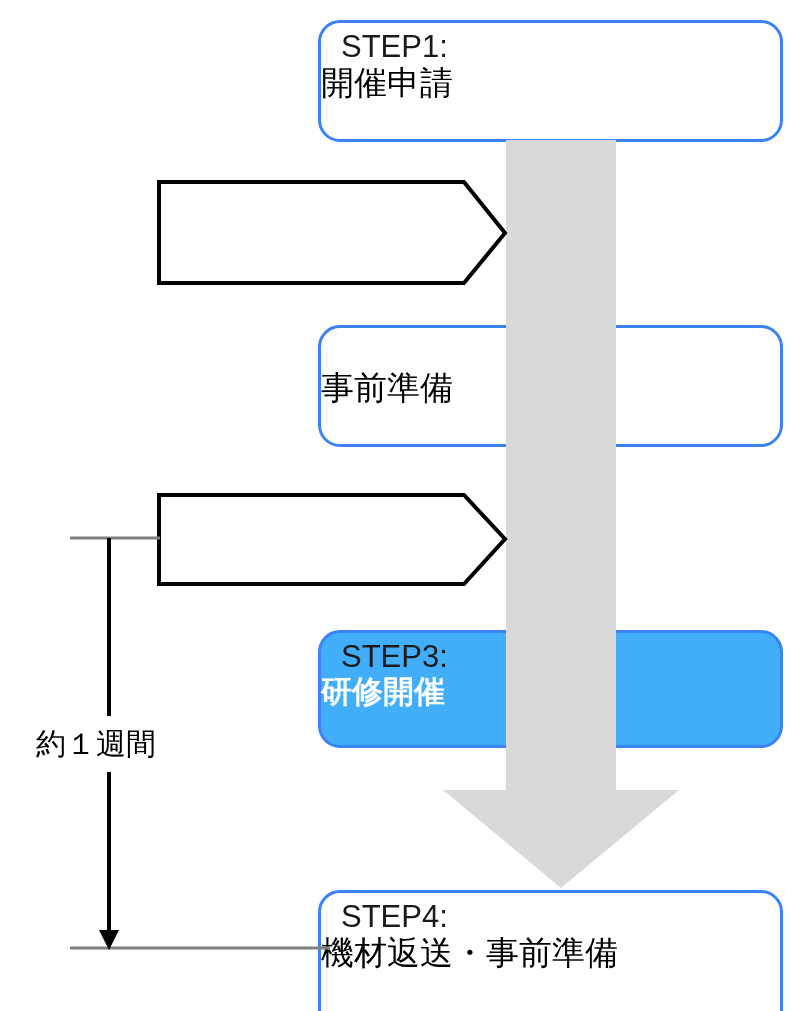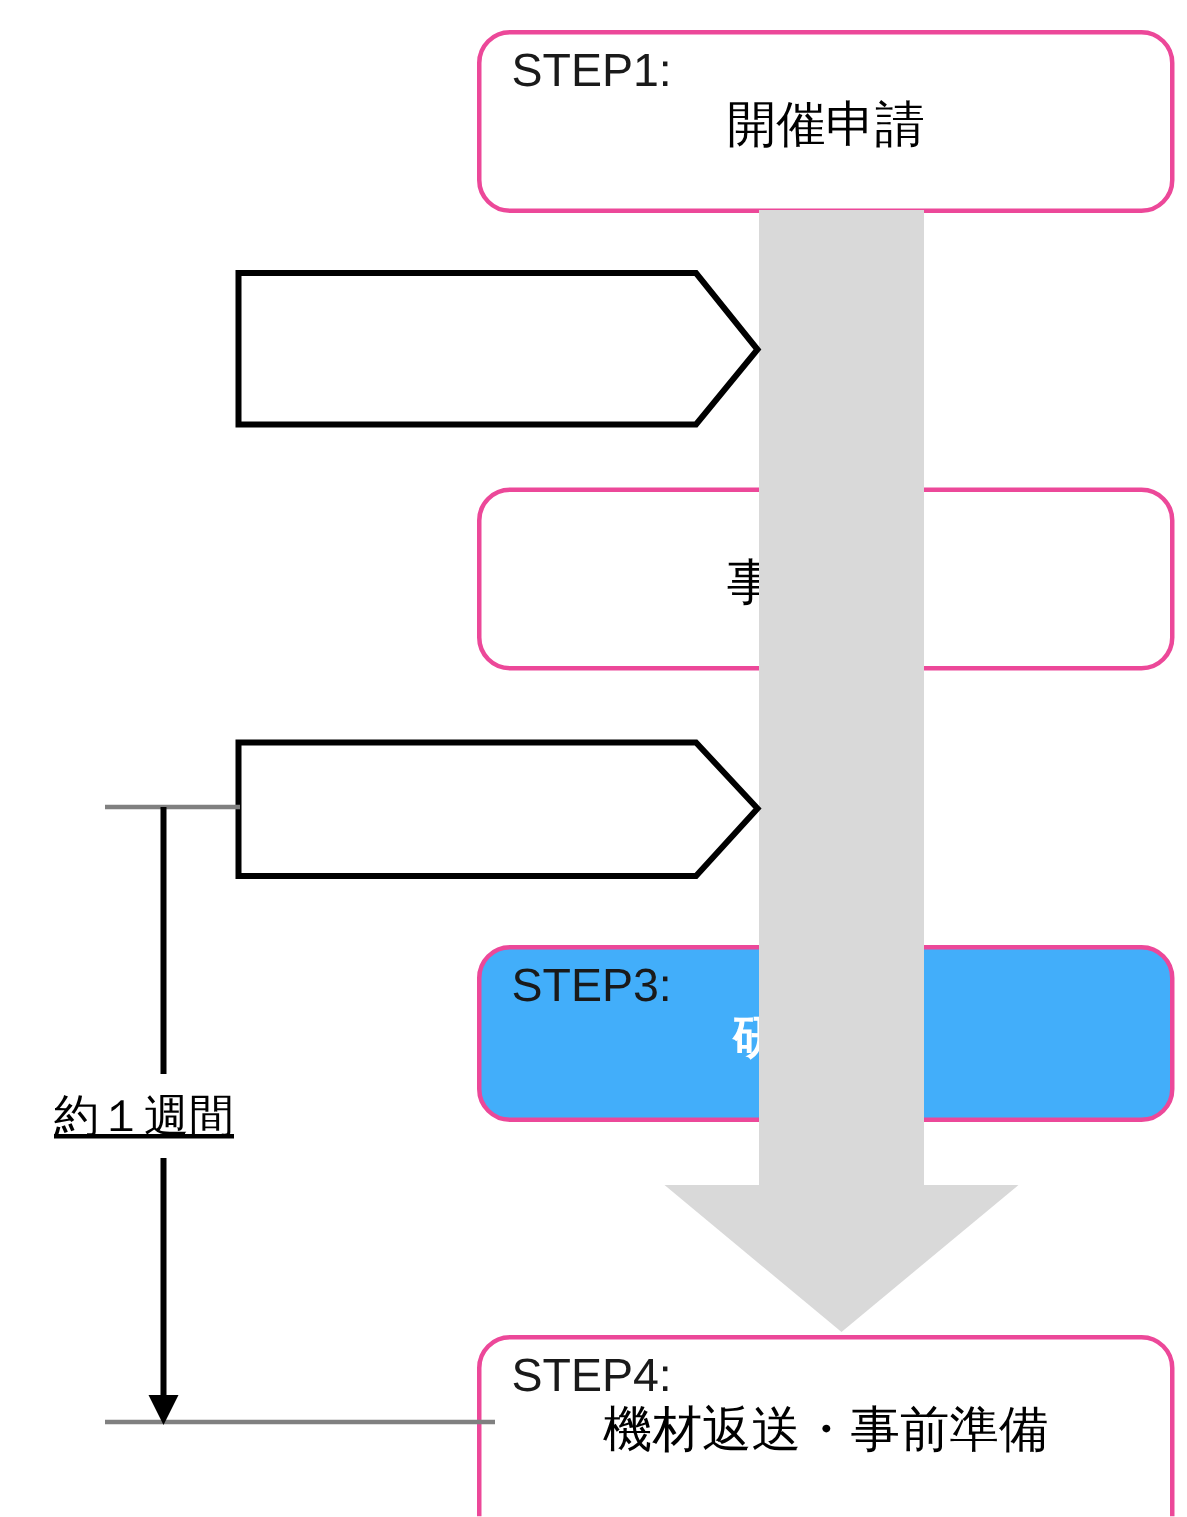--- a/index.html
+++ b/index.html
@@ -23,21 +23,21 @@
     top: 0;
     width: 791px;
     height: 1011px;
   }
   #shapes { z-index: 1; }
 
   
   .step-box {
     position: absolute;
     box-sizing: border-box;
-    border: 3px solid #ec4899;
+    border: 3px solid #3b82f6;
     border-radius: 22px;
     background: #ffffff;
   }
   .step-box.highlight {
     background: #42aefa;
     text-decoration: underline;
   }
   .step-label {
     position: absolute;
     left: 20px;
@@ -46,21 +46,20 @@
     line-height: 1.05;
     color: #1a1a1a;
     letter-spacing: 0px;
     white-space: nowrap;
   }
   .step-title {
     position: absolute;
     left: 0;
     right: 0;
     top: 42px;
-    text-align: center;
     font-size: 33px;
     line-height: 1.1;
     color: #000000;
     white-space: nowrap;
   }
   .step-title.on-blue {
     color: #ffffff;
     font-weight: bold;
     font-size: 31px;
   }
@@ -134,15 +133,15 @@
   <div class="step-box" style="left:318px; top:890px; width:465px; height:151px;">
     <div class="step-label">STEP4:</div>
     <div class="step-title">機材返送・事前準備</div>
   </div>
 
   <div class="chev-text chev-sub" style="left:180px; top:196px;">必要に応じて</div>
   <div class="chev-text chev-main" style="left:173px; top:218px;">事前オンライン研修</div>
 
   <div class="chev-text chev-main" style="left:216px; top:522px;">機材一式到着</div>
 
-  <div class="side-note" style="left:32px; top:722px;text-decoration:underline;">約１週間</div>
+  <div class="side-note" style="left:32px; top:722px;">約１週間</div>
 
 </div>
 
 </body></html>

